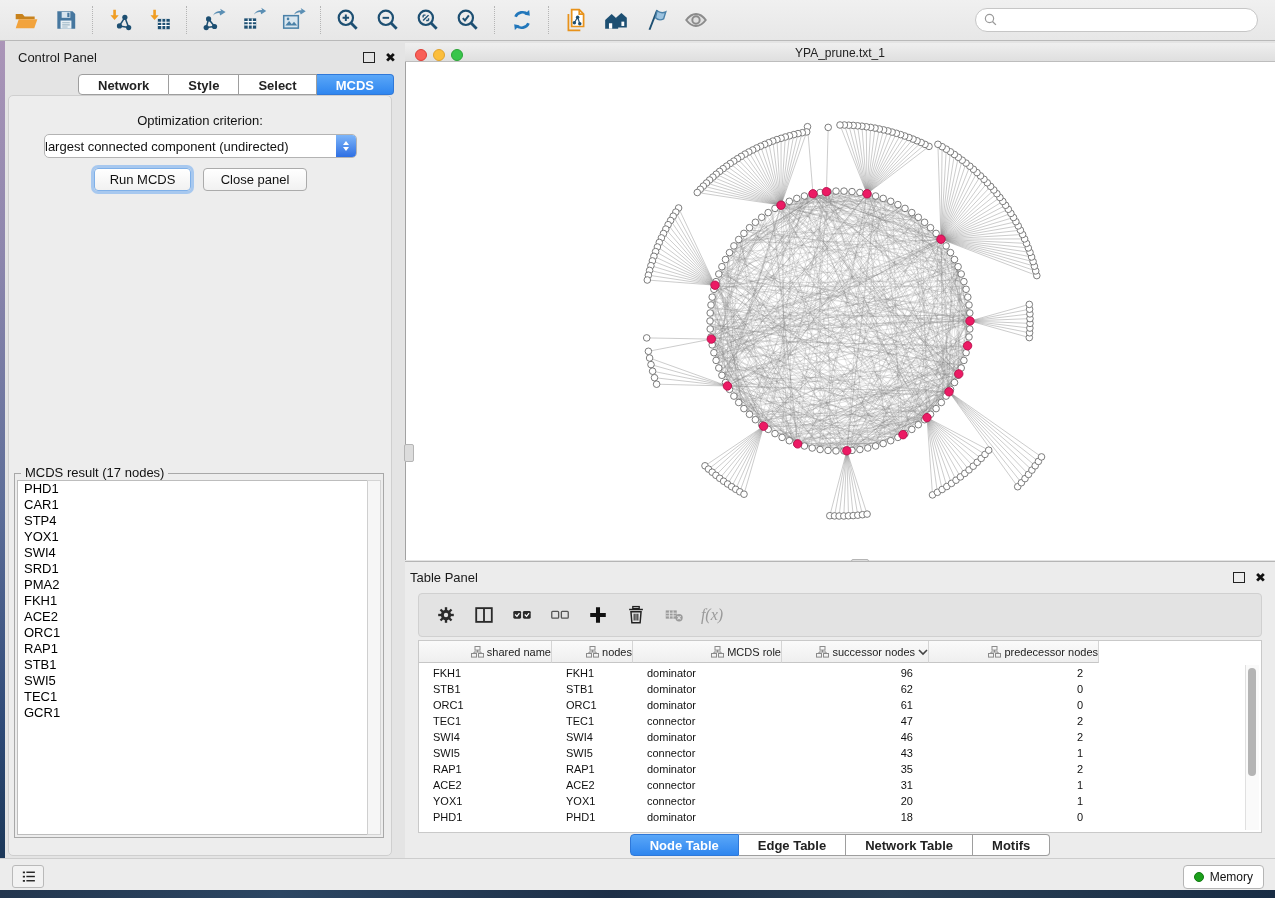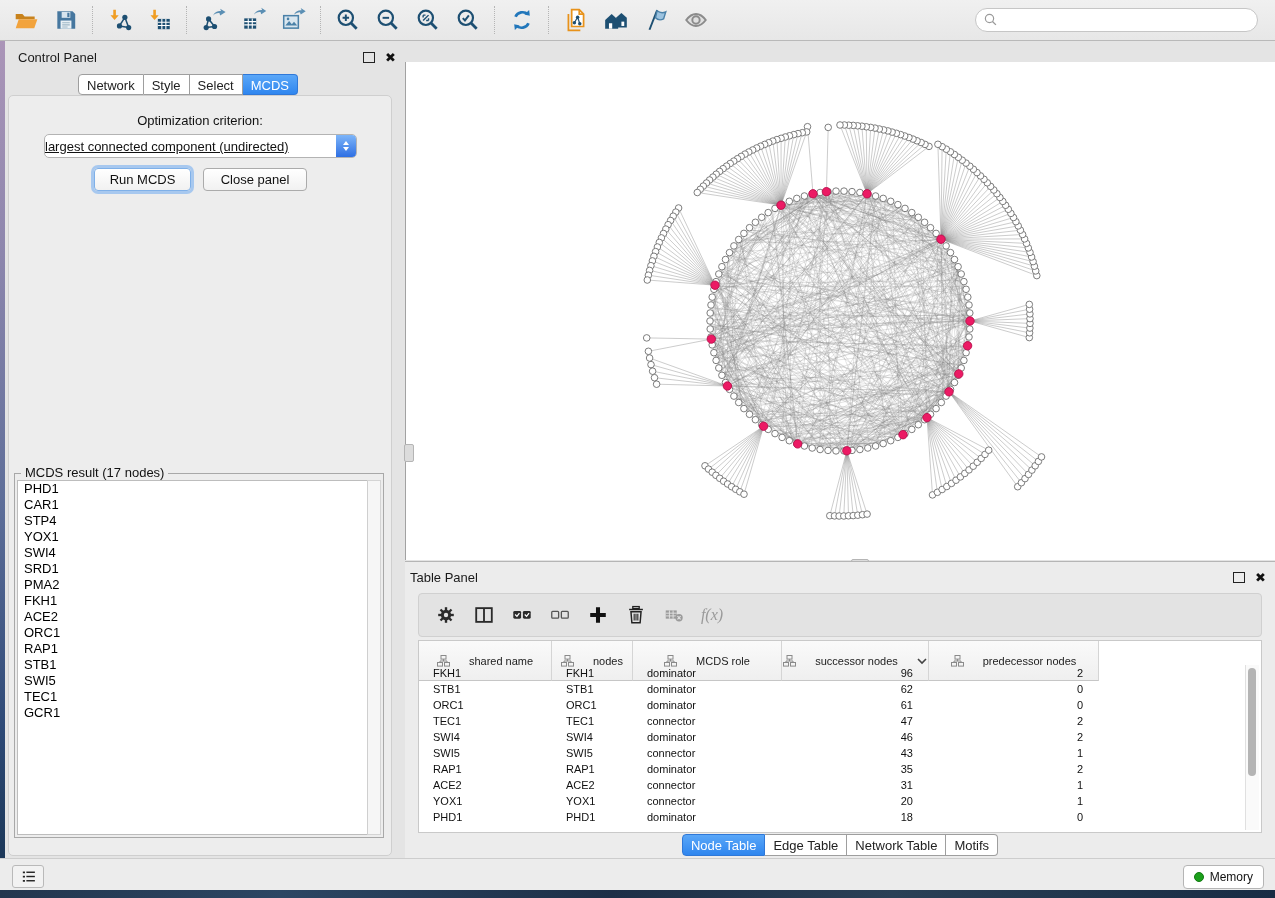--- a/index.html
+++ b/index.html
@@ -18,31 +18,31 @@
   .tb-btn{width:40px;height:34px;display:flex;align-items:center;justify-content:center;border-radius:4px;}
   .tb-sep{width:1px;height:28px;margin:0 6px;border-left:1px dotted #b5b5b5;}
   .search-box{position:absolute;right:17px;top:8px;width:283px;height:24px;background:#fff;
     border:1px solid #c6c6c6;border-radius:13px;display:flex;align-items:center;padding-left:6px;box-sizing:border-box;}
   
   .cp-header{left:5px;top:43px;width:395px;height:28px;}
   .panel-title{font-size:13px;color:#1a1a1a;}
   .float-glyph{width:10px;height:9px;border:1.6px solid #222;display:inline-block;}
   .close-glyph{font-size:13px;font-weight:bold;color:#111;line-height:1;}
   .cp-tabs{left:78px;top:74px;height:21px;display:flex;}
-  .seg-tab{height:21px;line-height:21px;padding:0 8px;font-size:13px;color:#222;background:#fff;
-    border:1px solid #9e9e9e;border-left:none;box-sizing:border-box;}
+  .seg-tab{height:21px;line-height:21px;padding:0 19px;font-size:13px;color:#222;background:#fff;
+    border:1px solid #9e9e9e;border-left:none;box-sizing:border-box;font-weight:bold;}
   .seg-tab:first-child{border-left:1px solid #9e9e9e;border-radius:4px 0 0 4px;}
   .seg-tab:last-child{border-radius:0 4px 4px 0;}
   .seg-tab.active{background:linear-gradient(#5aa7f8,#2f86ef);color:#fff;border-color:#2f78d8;text-align:right;}
   .cp-body{left:8px;top:95px;width:384px;height:761px;background:#ededed;
     border:1px solid #cfcfcf;border-radius:5px;box-sizing:border-box;}
   .opt-label{left:8px;top:113px;width:384px;text-align:center;font-size:13px;color:#111;}
   .dropdown{left:44px;top:134px;width:313px;height:24px;background:#fff;border:1px solid #b3b3b3;
     border-radius:5px;box-sizing:border-box;display:flex;align-items:center;}
-  .dd-value{flex:1;font-size:13px;color:#111;padding-left:0;white-space:nowrap;overflow:hidden;text-decoration:underline;}
+  .dd-value{flex:1;font-size:13px;color:#111;padding-left:0;white-space:nowrap;overflow:hidden;}
   .dd-stepper{width:20px;height:22px;border-radius:0 4px 4px 0;background:linear-gradient(#7db5f9,#2e6fe3);
     display:flex;flex-direction:column;align-items:center;justify-content:center;gap:2px;}
   .dd-arrow{width:0;height:0;border-left:3.5px solid transparent;border-right:3.5px solid transparent;}
   .dd-up{border-bottom:4.5px solid #fff;} .dd-down{border-top:4.5px solid #fff;}
   .btn{background:linear-gradient(#ffffff,#f1f1f1);border:1px solid #ababab;border-radius:4px;
     font-size:13px;color:#111;display:flex;align-items:center;justify-content:center;box-sizing:border-box;}
   .btn-run{left:94px;top:168px;width:97px;height:23px;border-color:#7fb0e8;
     box-shadow:0 0 0 3px rgba(110,170,240,.55);}
   .btn-closepanel{left:203px;top:168px;width:104px;height:23px;}
   .groupbox{left:14px;top:473px;width:370px;height:365px;border:1px solid #a8a8a8;box-sizing:border-box;}
@@ -62,22 +62,22 @@
   .splitter-h{left:851px;top:559px;width:16px;height:8px;background:#dcdcdc;border:1px solid #b5b5b5;border-radius:2px;}
   
   .tablepanel-bg{left:405px;top:561px;width:870px;height:299px;background:#ececec;border-top:1px solid #b5b5b5;box-sizing:border-box;}
   .tp-header{left:410px;top:566px;width:860px;height:22px;}
   .tp-toolbar{left:418px;top:593px;width:844px;height:44px;background:#e3e3e3;border:1px solid #d0d0d0;
     border-radius:4px;display:flex;align-items:center;box-sizing:border-box;padding-left:8px;}
   .tp-tb-btn{width:38px;height:36px;display:flex;align-items:center;justify-content:center;}
   .fx-label{font-size:16px;font-style:italic;font-family:"Liberation Serif","DejaVu Serif",serif;color:#9a9a9a;}
   .node-table{left:418px;top:640px;width:844px;height:193px;background:#fff;border:1px solid #c9c9c9;box-sizing:border-box;overflow:hidden;}
   .nt-headrow{position:absolute;left:0;top:0;height:22px;display:flex;}
-  .nt-hcell{height:40px;background:linear-gradient(#fafafa,#efefef);border-right:1px solid #d5d5d5;border-bottom:1px solid #c6c6c6;
-    box-sizing:border-box;display:flex;align-items:center;justify-content:center;gap:19px;font-size:11px;color:#222;}
+  .nt-hcell{height:22px;background:linear-gradient(#fafafa,#efefef);border-right:1px solid #d5d5d5;border-bottom:1px solid #c6c6c6;
+    box-sizing:border-box;display:flex;align-items:center;justify-content:flex-end;gap:3px;font-size:11px;color:#222;}
   .nt-row{position:absolute;left:0;display:flex;height:16px;}
   .nt-cell{font-size:11px;color:#111;line-height:16px;box-sizing:border-box;white-space:nowrap;overflow:hidden;}
   .nt-cell.txt{padding-left:14px;text-align:left;}
   .nt-cell.num{padding-right:16px;text-align:right;}
   .nt-scroll-track{position:absolute;right:2px;top:24px;width:13px;height:165px;background:#fafafa;border-left:1px solid #e0e0e0;}
   .nt-scroll-thumb{position:absolute;left:2px;top:3px;width:8px;height:108px;background:#b4b4b4;border-radius:4px;}
   .bottom-tabs{left:405px;top:834px;width:870px;height:23px;display:flex;justify-content:center;}
   
   .status-bar{left:0;top:858px;width:1275px;height:32px;background:#ececec;border-top:1px solid #cdcdcd;box-sizing:border-box;}
   .list-btn{position:absolute;left:12px;top:6px;width:30px;height:21px;background:#f2f2f2;border:1px solid #b9b9b9;
@@ -290,20 +290,26 @@
         <div class="mcds-item">ORC1</div>
         <div class="mcds-item">RAP1</div>
         <div class="mcds-item">STB1</div>
         <div class="mcds-item">SWI5</div>
         <div class="mcds-item">TEC1</div>
         <div class="mcds-item">GCR1</div>
       </div>
     <div class="mcds-scroll"></div>
   </div>
 
+  <div class="abs net-titlebar">
+    <span class="light" style="left:10px;background:#f95f57;border:1px solid #de3e36"></span>
+    <span class="light" style="left:28px;background:#fbbe3c;border:1px solid #e0a32e"></span>
+    <span class="light" style="left:46px;background:#38c54b;border:1px solid #2aa436"></span>
+    <span class="net-title">YPA_prune.txt_1</span>
+  </div>
   <div class="abs net-canvas">
     <svg id="graph-svg" width="868" height="496">
         <line x1="462.9" y1="132.3" x2="526.4" y2="350.4" stroke="#808080" stroke-width="0.7" opacity="0.3"></line>
         <line x1="305.5" y1="278.8" x2="361.9" y2="150.8" stroke="#808080" stroke-width="0.7" opacity="0.3"></line>
         <line x1="309.1" y1="295.2" x2="343.4" y2="165.8" stroke="#808080" stroke-width="0.7" opacity="0.3"></line>
         <line x1="402.6" y1="132.9" x2="307.1" y2="287.2" stroke="#808080" stroke-width="0.7" opacity="0.3"></line>
         <line x1="331.3" y1="179.3" x2="524.0" y2="165.2" stroke="#808080" stroke-width="0.7" opacity="0.3"></line>
         <line x1="316.9" y1="202.5" x2="406.7" y2="131.9" stroke="#808080" stroke-width="0.7" opacity="0.3"></line>
         <line x1="388.8" y1="380.9" x2="418.0" y2="130.0" stroke="#808080" stroke-width="0.7" opacity="0.3"></line>
         <line x1="308.1" y1="291.5" x2="514.8" y2="360.8" stroke="#808080" stroke-width="0.7" opacity="0.3"></line>

